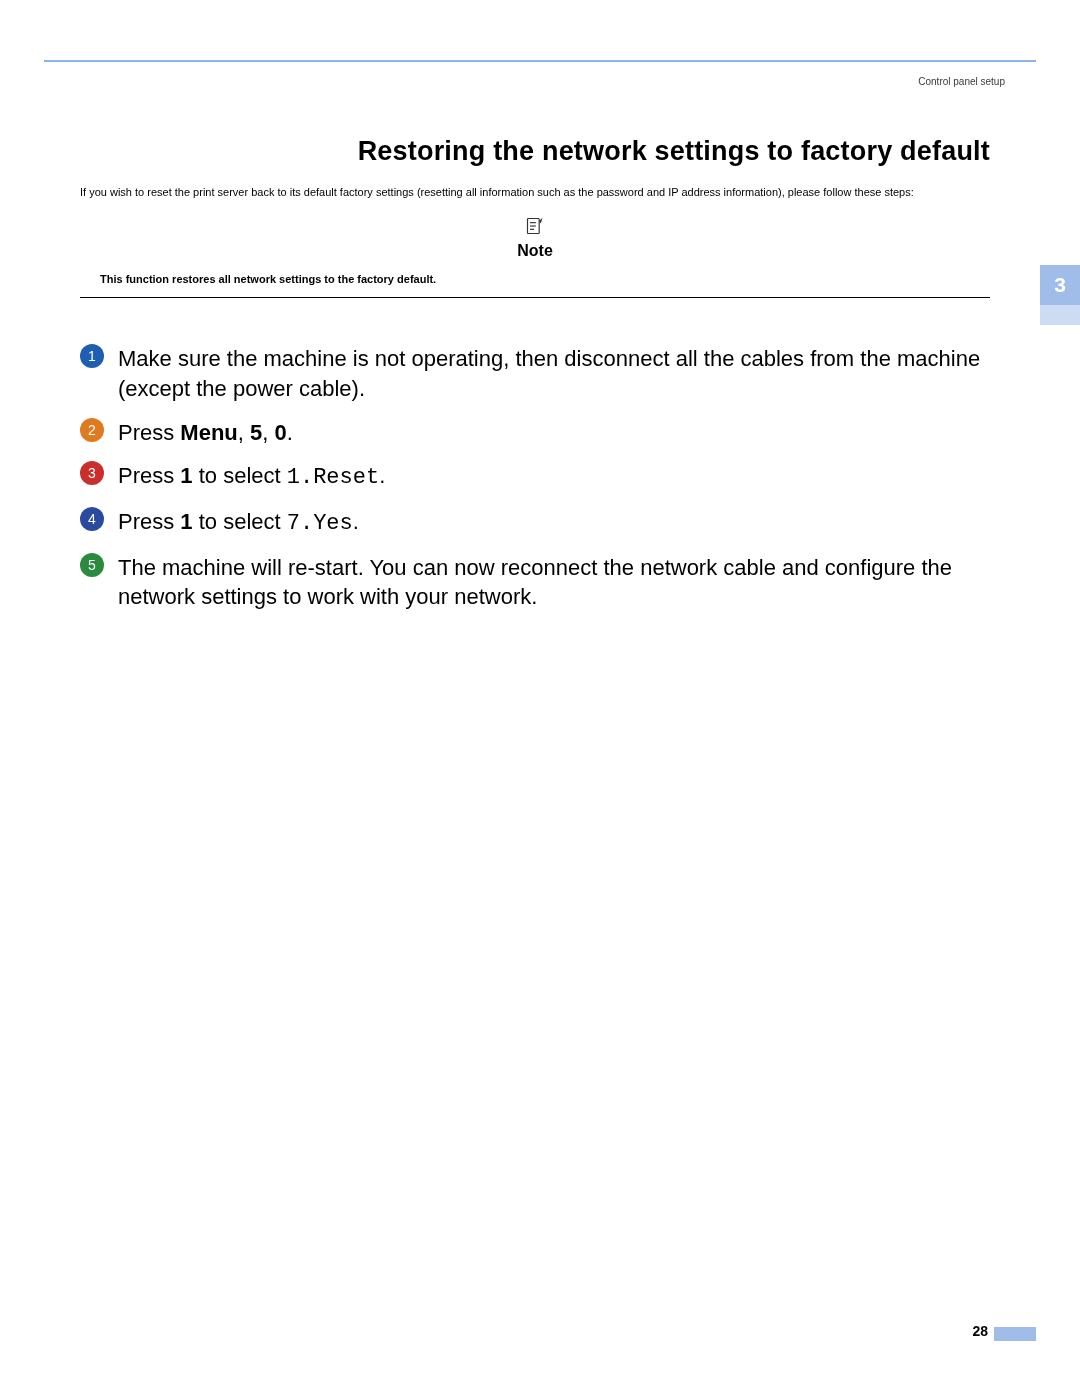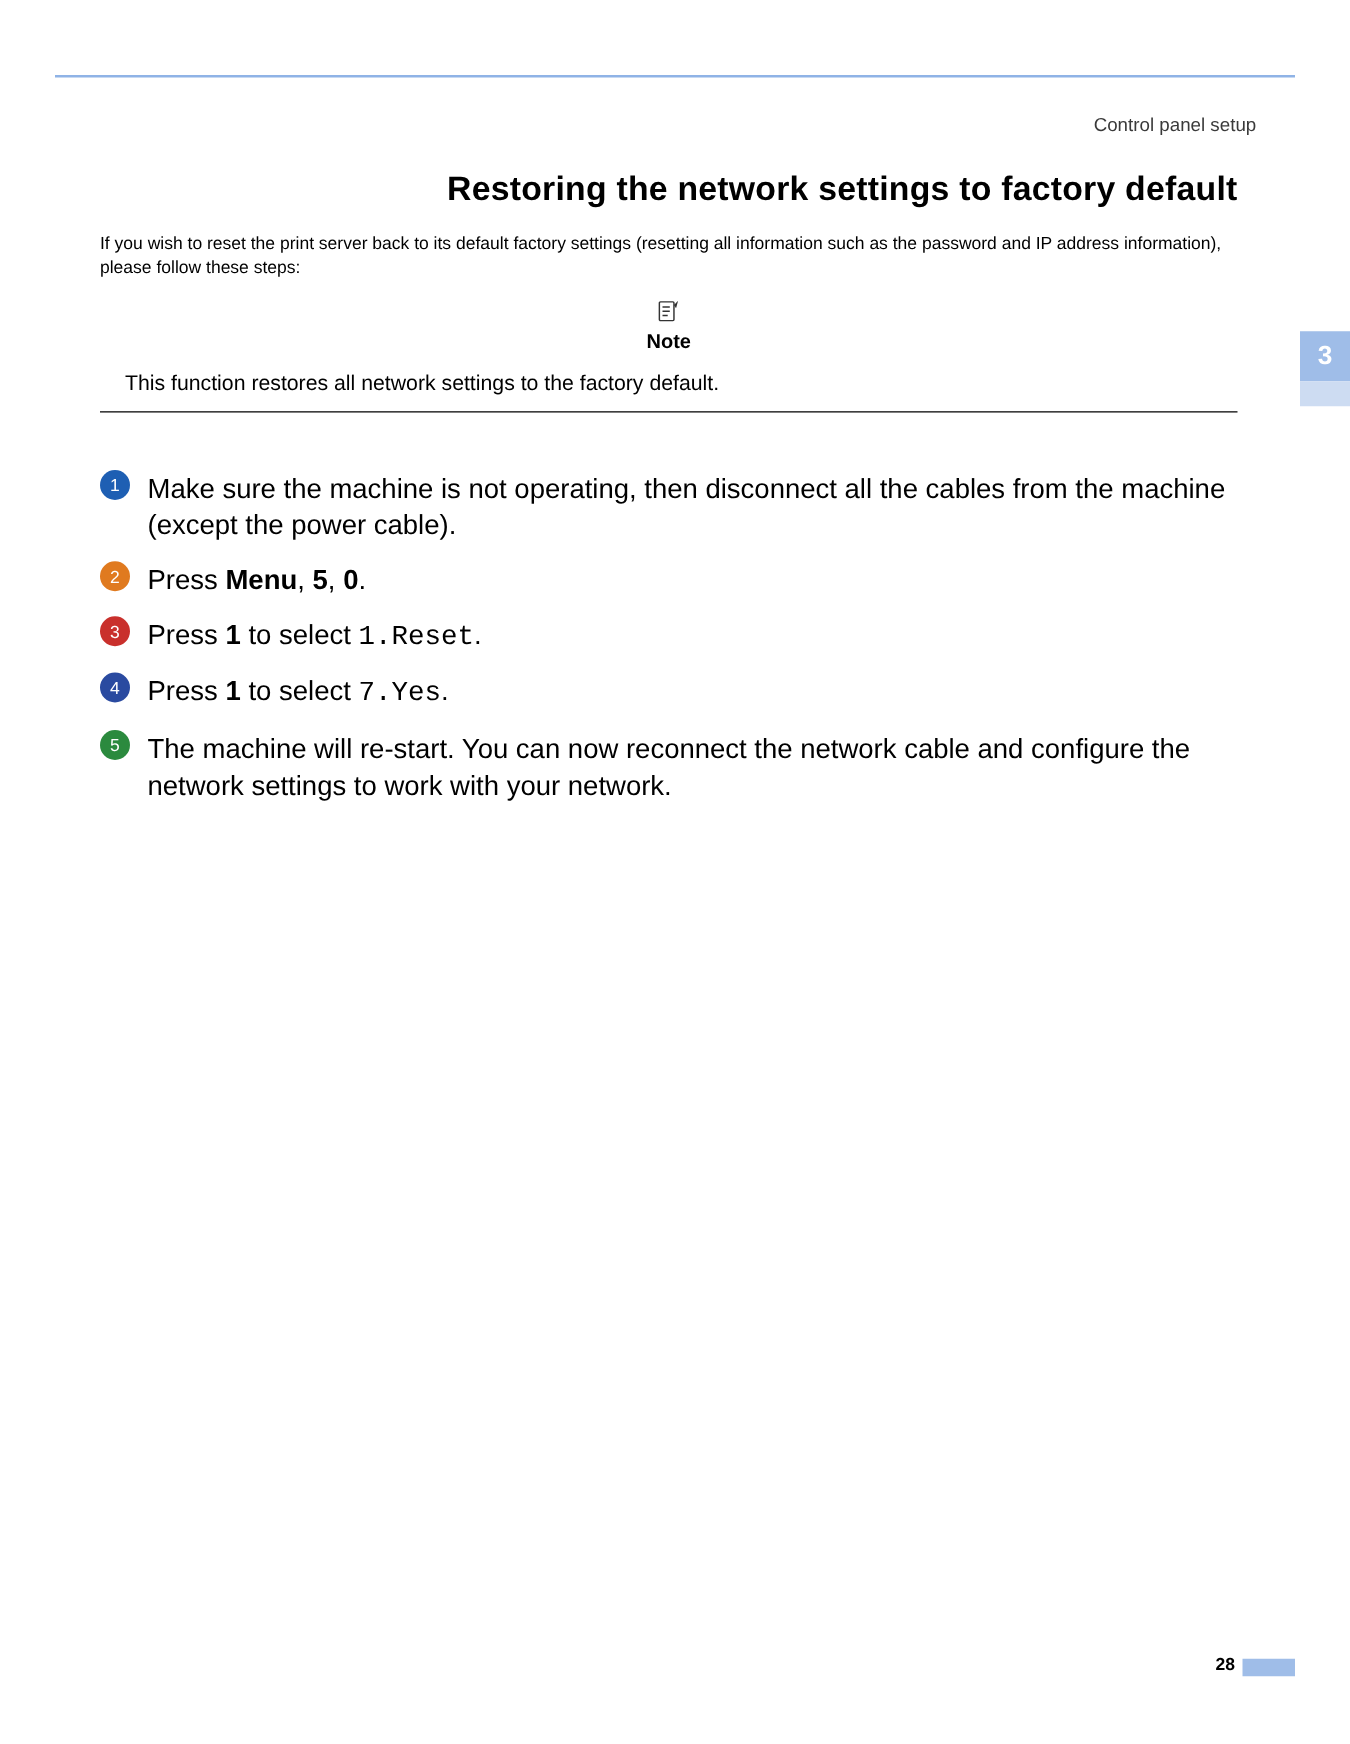--- a/index.html
+++ b/index.html
@@ -11,39 +11,39 @@
     padding: 60px 60px 40px 60px;
   }
   .top-rule {
     position: absolute;
     top: 60px; left: 44px; right: 44px;
     height: 2px;
     background: #8fb3e6;
   }
   .breadcrumb {
     position: absolute;
-    top: 92px; right: 75px;
-    font-size: 15px;
+    top: 76px; right: 75px;
+    font-size: 10px;
     color: #3a3a3a;
   }
   .content {
     position: absolute;
     top: 136px;
     left: 80px;
     width: 910px;
   }
   h1 {
     font-size: 27px;
     font-weight: bold;
     margin-bottom: 18px;
     letter-spacing: 0.2px;
     text-align: right;
   }
   .intro {
-    font-size: 14px;
+    font-size: 11px;
     line-height: 1.35;
     margin-bottom: 16px;
   }
   .note-box {
     margin-top: 6px;
     margin-bottom: 14px;
   }
   .note-head {
     display: flex;
     align-items: center;
@@ -59,23 +59,24 @@
   .note-icon {
     width: 20px; height: 20px;
     display: inline-flex; align-items: center; justify-content: center;
   }
   .note-icon svg { width: 20px; height: 20px; }
   .note-label {
     font-size: 16px;
     font-weight: bold;
   }
   .note-body {
-    font-size: 17px;
+    font-size: 11px;
     padding: 6px 0 10px 20px;
     line-height: 1.4;
+    font-weight: bold;
   }
   .note-underline {
     height: 1px;
     background: #000;
     width: 100%;
   }
   .chapter-tab {
     position: absolute;
     right: 0;
     top: 265px;

